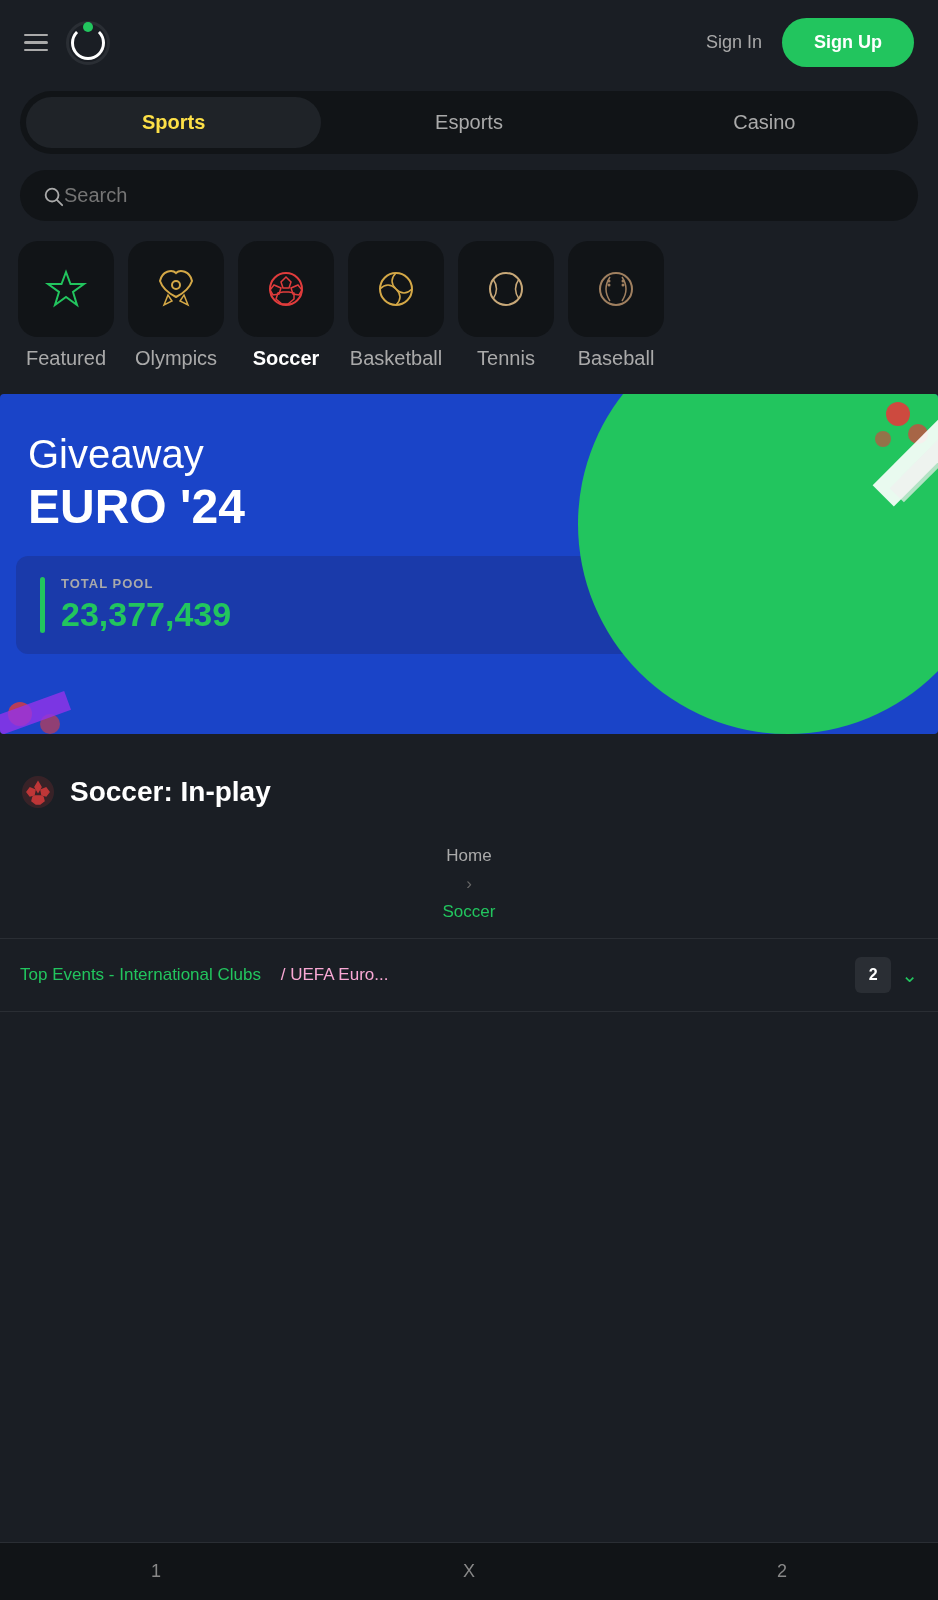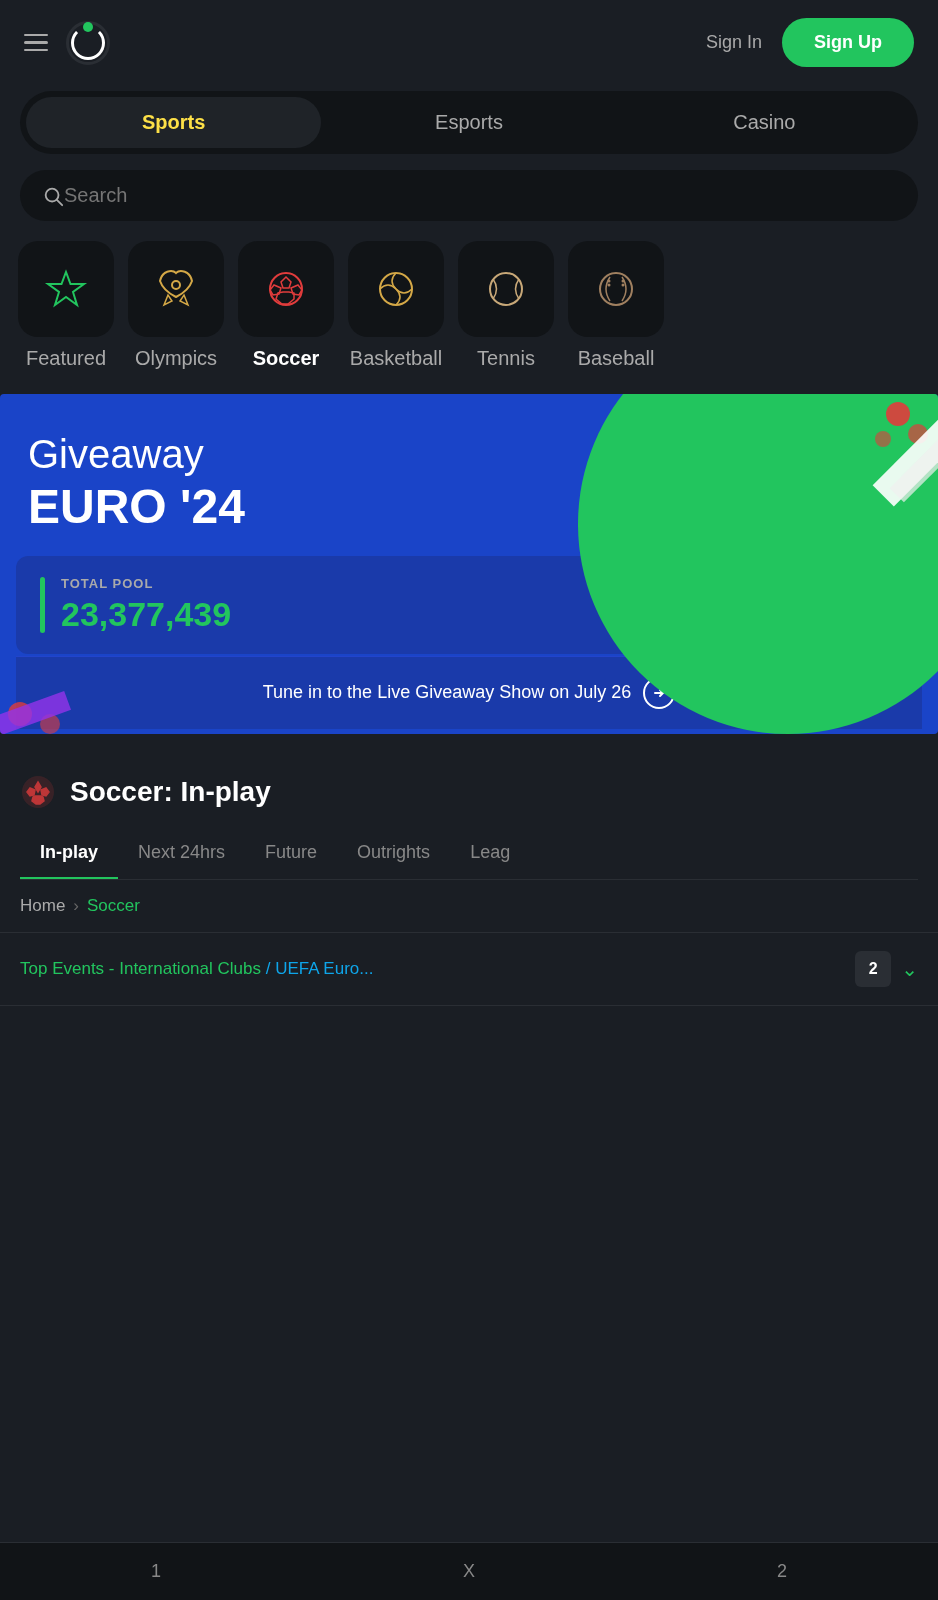--- a/index.html
+++ b/index.html
@@ -324,20 +324,21 @@
     }
 
     
     .breadcrumb {
       display: flex;
       align-items: center;
       gap: 8px;
       padding: 16px 20px;
       font-size: 17px;
       border-bottom: 1px solid #2a2e34;
+      flex-direction: column;
     }
     .breadcrumb-home {
       color: #aaa;
     }
     .breadcrumb-sep {
       color: #666;
     }
     .breadcrumb-current {
       color: #22c55e;
     }
@@ -351,21 +352,22 @@
       cursor: pointer;
     }
     .event-row-label {
       flex: 1;
       font-size: 17px;
     }
     .event-label-green {
       color: #22c55e;
     }
     .event-label-white {
-      color: #0ea5e9;
+      color: #f9a8d4;
+      margin-left: 15px;
     }
     .event-count-badge {
       background: #2a2e34;
       color: #fff;
       font-size: 16px;
       font-weight: 600;
       width: 36px;
       height: 36px;
       border-radius: 6px;
       display: flex;
@@ -533,49 +535,34 @@
   </div>
 
   <div class="banner-pool">
     <div class="banner-pool-bar"></div>
     <div class="banner-pool-info">
       <span class="banner-pool-label">TOTAL POOL</span>
       <span class="banner-pool-amount">23,377,439</span>
     </div>
   </div>
 
-  <div class="banner-cta">
-    <span class="banner-cta-text">Tune in to the Live Giveaway Show on July 26</span>
-    <div class="banner-cta-arrow">
-      <svg width="16" height="16" viewBox="0 0 16 16" fill="none">
-        <path d="M4 8h8M9 5l3 3-3 3" stroke="#fff" stroke-width="2" stroke-linecap="round"></path>
-      </svg>
-    </div>
-  </div>
 </div>
 
 <div class="inplay-section">
   <div class="inplay-header">
     <svg class="soccer-icon-red" viewBox="0 0 36 36" fill="none">
       <circle cx="18" cy="18" r="15" fill="#e03c3c" opacity="0.15" stroke="#e03c3c" stroke-width="2"></circle>
       <polygon points="18,8 21,13 18,18 15,13" stroke="#e03c3c" stroke-width="1.5" fill="#e03c3c" opacity="0.8"></polygon>
       <polygon points="26,14 29,18 26,22 22,21 21,16" stroke="#e03c3c" stroke-width="1.5" fill="#e03c3c" opacity="0.8"></polygon>
       <polygon points="24,27 20,30 16,30 12,27 13,23 15,22 21,22 23,23" stroke="#e03c3c" stroke-width="1.5" fill="#e03c3c" opacity="0.8"></polygon>
       <polygon points="10,14 7,18 10,22 14,21 15,16" stroke="#e03c3c" stroke-width="1.5" fill="#e03c3c" opacity="0.8"></polygon>
     </svg>
     <span class="inplay-title">Soccer: In-play</span>
   </div>
 
-  <div class="sub-tabs">
-    <div class="sub-tab active">In-play</div>
-    <div class="sub-tab">Next 24hrs</div>
-    <div class="sub-tab">Future</div>
-    <div class="sub-tab">Outrights</div>
-    <div class="sub-tab">Leag</div>
-  </div>
 </div>
 
 <div class="breadcrumb">
   <span class="breadcrumb-home">Home</span>
   <span class="breadcrumb-sep">›</span>
   <span class="breadcrumb-current">Soccer</span>
 </div>
 
 <div class="event-row">
   <div class="event-row-label">

